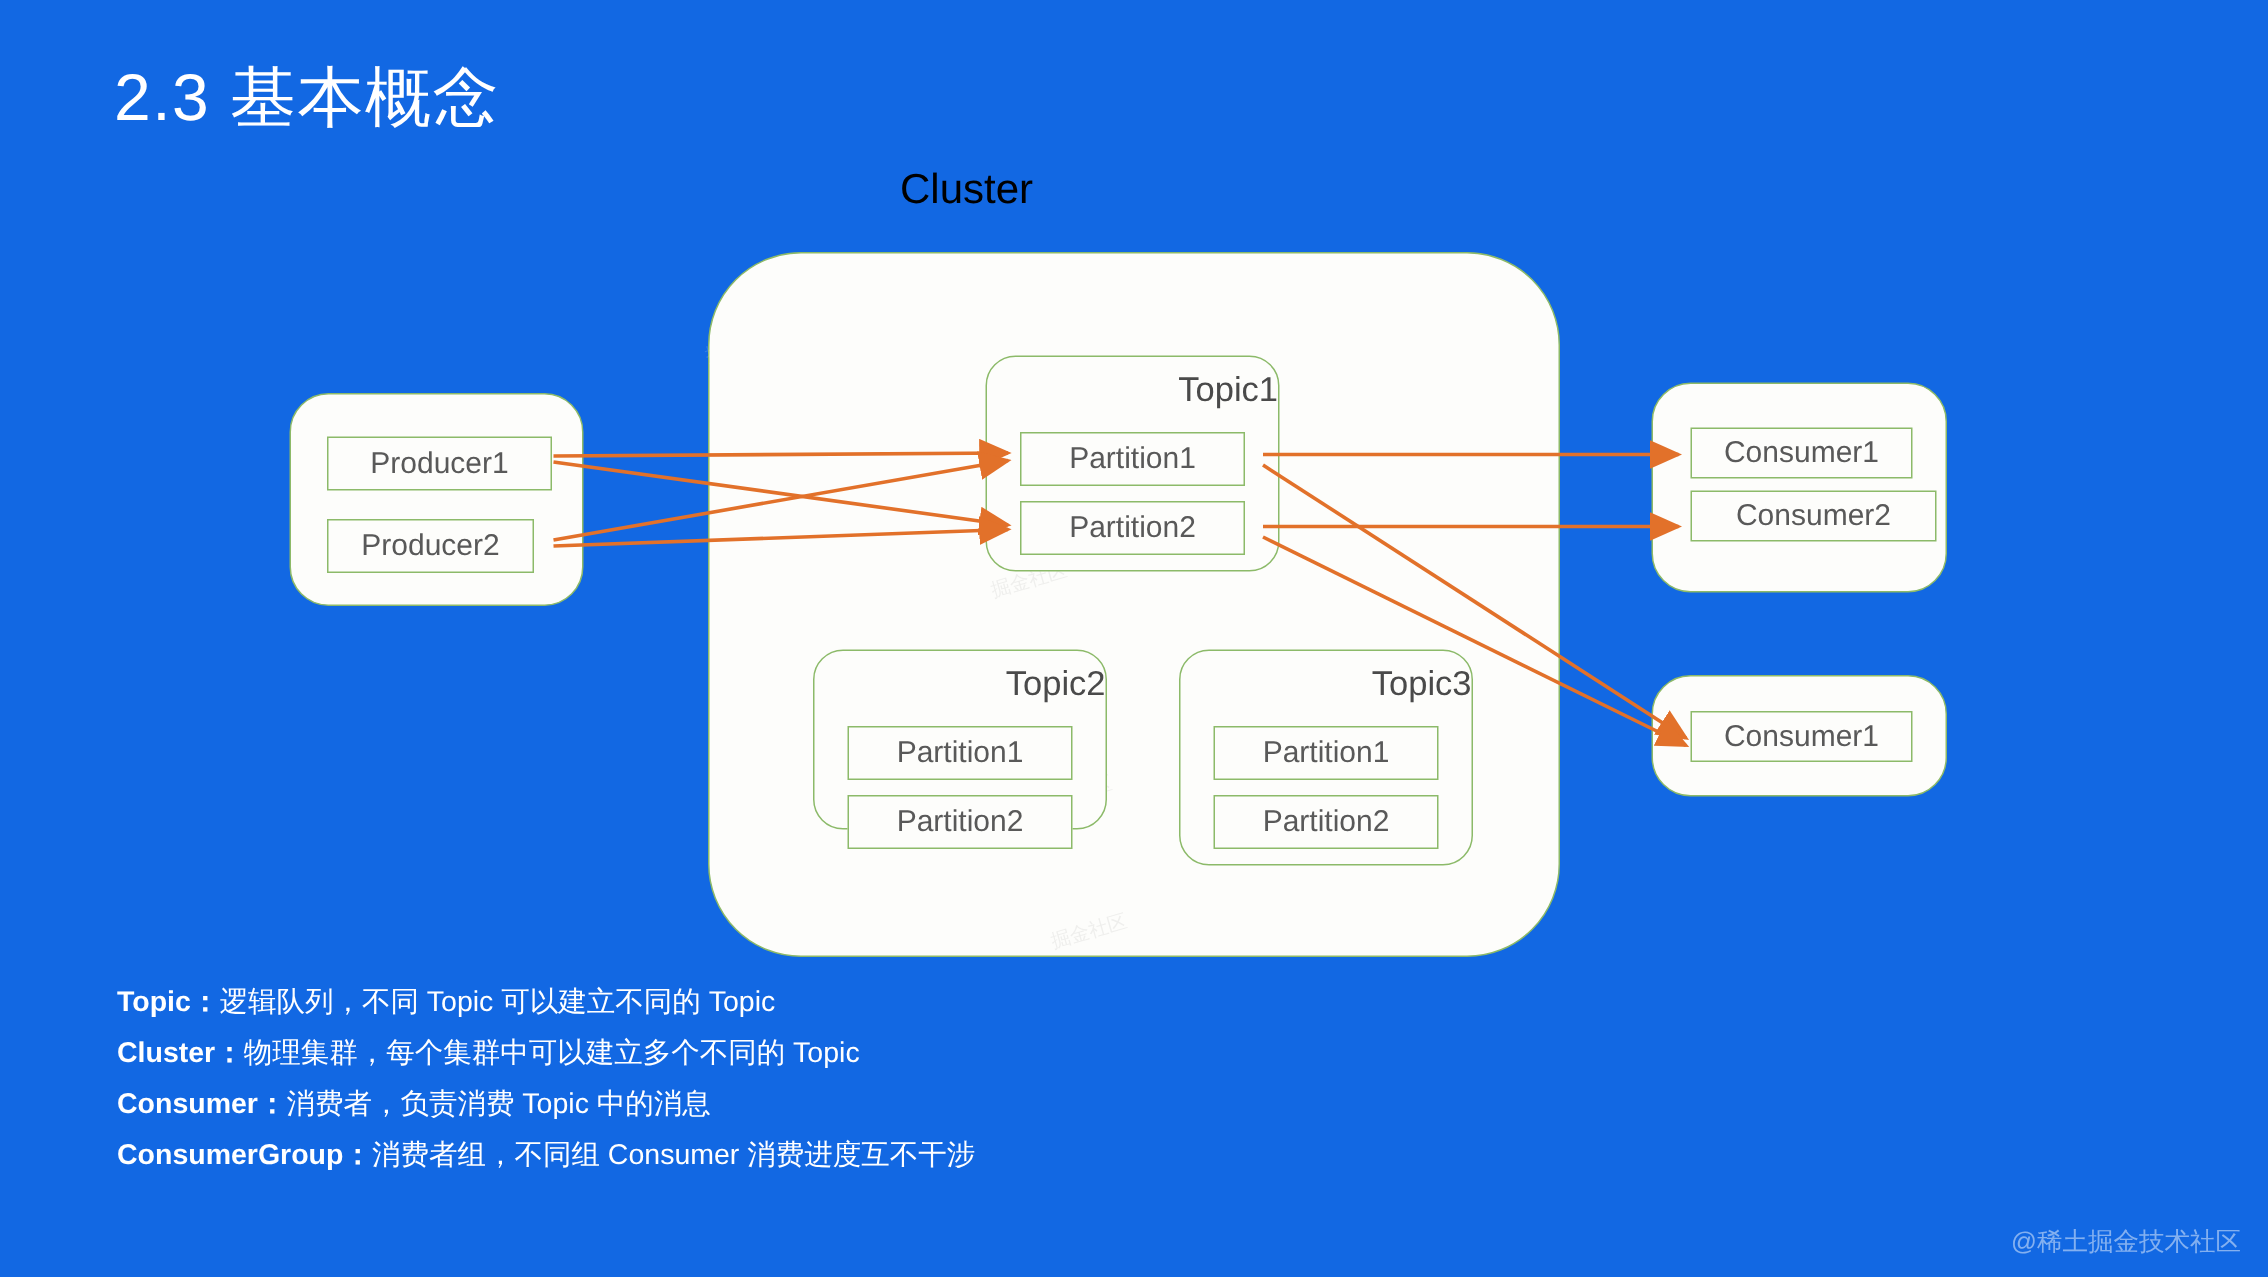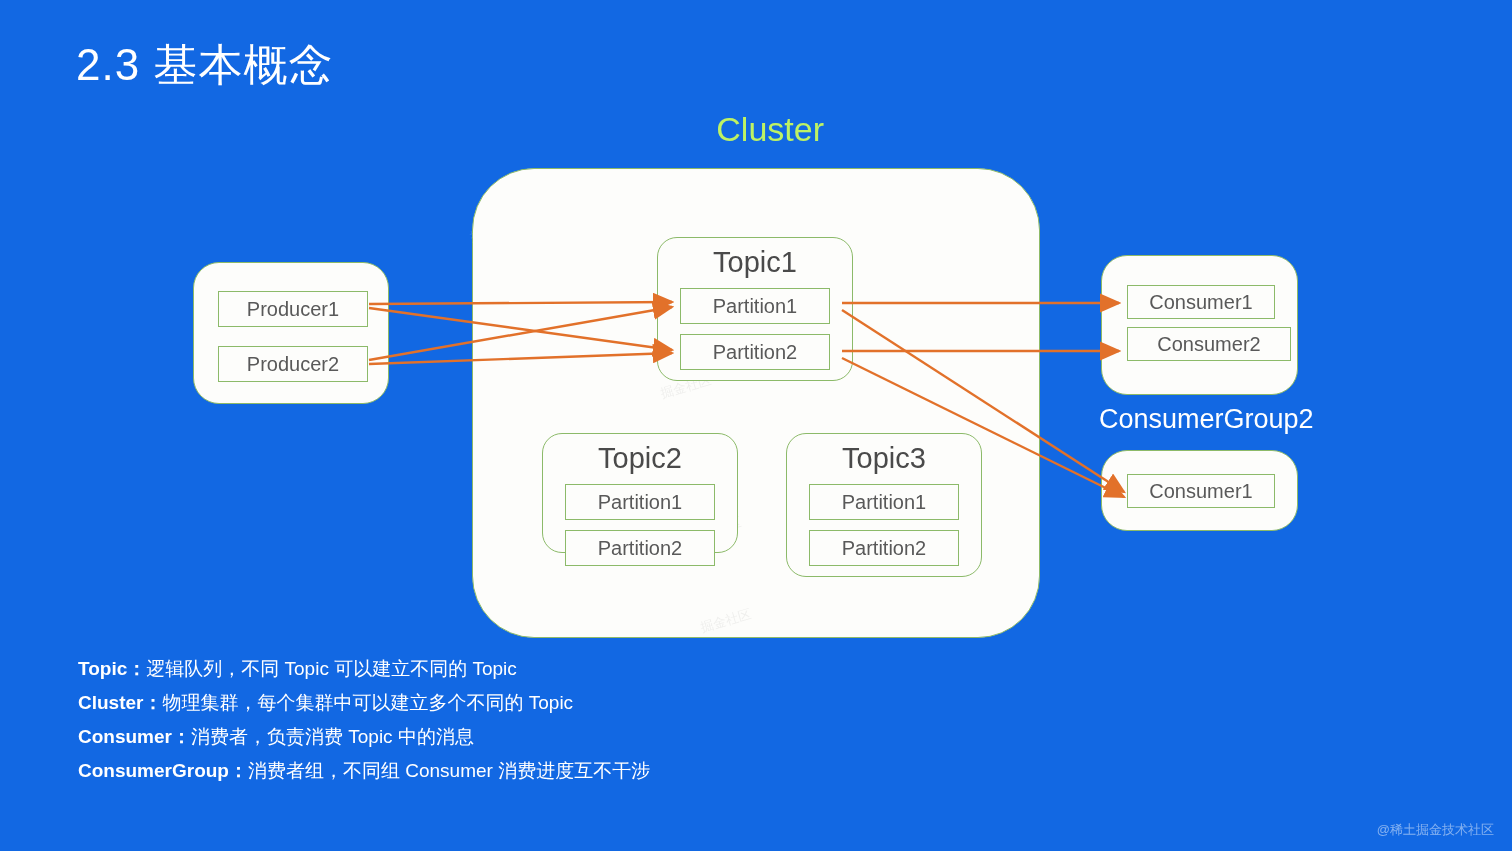--- a/index.html
+++ b/index.html
@@ -27,23 +27,23 @@
     letter-spacing: 1px;
     white-space: nowrap;
   }
 
   
   #cluster-label {
     position: absolute;
     left: 600px;
     top: 110px;
     width: 224px;
-    text-align: right;
-    font-size: 34px;
-    color: #bef264;
+    text-align: left;
+    font-size: 28px;
+    color: #000000;
     white-space: nowrap;
   }
   #cluster-box {
     position: absolute;
     left: 472px;
     top: 168px;
     width: 568px;
     height: 470px;
     background: #fdfdfb;
     border: 1px solid #8dba68;
@@ -66,22 +66,22 @@
     background: #fdfdfb;
     border: 1px solid #8cba69;
     border-radius: 20px;
     box-sizing: border-box;
   }
   .topic-title {
     position: absolute;
     left: 0;
     right: 0;
     top: 8px;
-    text-align: center;
-    font-size: 29px;
+    text-align: right;
+    font-size: 23px;
     color: #4a4a4a;
     white-space: nowrap;
   }
 
   
   .cell {
     position: absolute;
     background: #fdfdfb;
     border: 1px solid #8cba69;
     box-sizing: border-box;
@@ -126,21 +126,21 @@
   }
   .legend-term {
     font-weight: bold;
   }
 
   
   #watermark {
     position: absolute;
     right: 18px;
     bottom: 12px;
-    font-size: 13px;
+    font-size: 17px;
     color: rgba(255,255,255,0.48);
     white-space: nowrap;
   }
   .ghost {
     position: absolute;
     font-size: 13px;
     color: rgba(255,255,255,0.14);
     white-space: nowrap;
     transform: rotate(-16deg);
   }
@@ -159,21 +159,21 @@
 
   <div class="ghost" style="left:470px; top:225px;">掘金</div>
   <div class="ghost dark" style="left:790px; top:300px;">掘金社区</div>
   <div class="ghost dark" style="left:660px; top:378px;">掘金社区</div>
   <div class="ghost dark" style="left:690px; top:520px;">掘金社区</div>
   <div class="ghost dark" style="left:700px; top:612px;">掘金社区</div>
   <div class="ghost dark" style="left:280px; top:290px;">掘金</div>
 
   <div class="panel" style="left:193px; top:262px; width:196px; height:142px;">
     <div class="cell" style="left:24px; top:28px; width:150px; height:36px;">Producer1</div>
-    <div class="cell" style="left:24px; top:83px; width:150px; height:36px;">Producer2</div>
+    <div class="cell" style="left:24px; top:83px; width:138px; height:36px;">Producer2</div>
   </div>
 
   <div class="topic" style="left:657px; top:237px; width:196px; height:144px;">
     <div class="topic-title">Topic1</div>
     <div class="cell" style="left:22px; top:50px; width:150px; height:36px;">Partition1</div>
     <div class="cell" style="left:22px; top:96px; width:150px; height:36px;">Partition2</div>
   </div>
 
   <div class="topic" style="left:542px; top:433px; width:196px; height:120px;">
     <div class="topic-title">Topic2</div>
@@ -185,21 +185,20 @@
     <div class="topic-title">Topic3</div>
     <div class="cell" style="left:22px; top:50px; width:150px; height:36px;">Partition1</div>
     <div class="cell" style="left:22px; top:96px; width:150px; height:36px;">Partition2</div>
   </div>
 
   <div class="panel" style="left:1101px; top:255px; width:197px; height:140px;">
     <div class="cell" style="left:25px; top:29px; width:148px; height:34px;">Consumer1</div>
     <div class="cell" style="left:25px; top:71px; width:164px; height:34px;">Consumer2</div>
   </div>
 
-  <div class="cg-caption" style="left:1099px; top:404px;">ConsumerGroup2</div>
   <div class="panel" style="left:1101px; top:450px; width:197px; height:81px;">
     <div class="cell" style="left:25px; top:23px; width:148px; height:34px;">Consumer1</div>
   </div>
 
   <svg id="arrows" viewBox="0 0 1512 851" width="1512" height="851">
     <defs>
       <marker id="ah" markerWidth="9" markerHeight="8" refX="8" refY="4" orient="auto" markerUnits="strokeWidth">
         <path d="M0,0 L9,4 L0,8 z" fill="#e2712a"></path>
       </marker>
     </defs>

